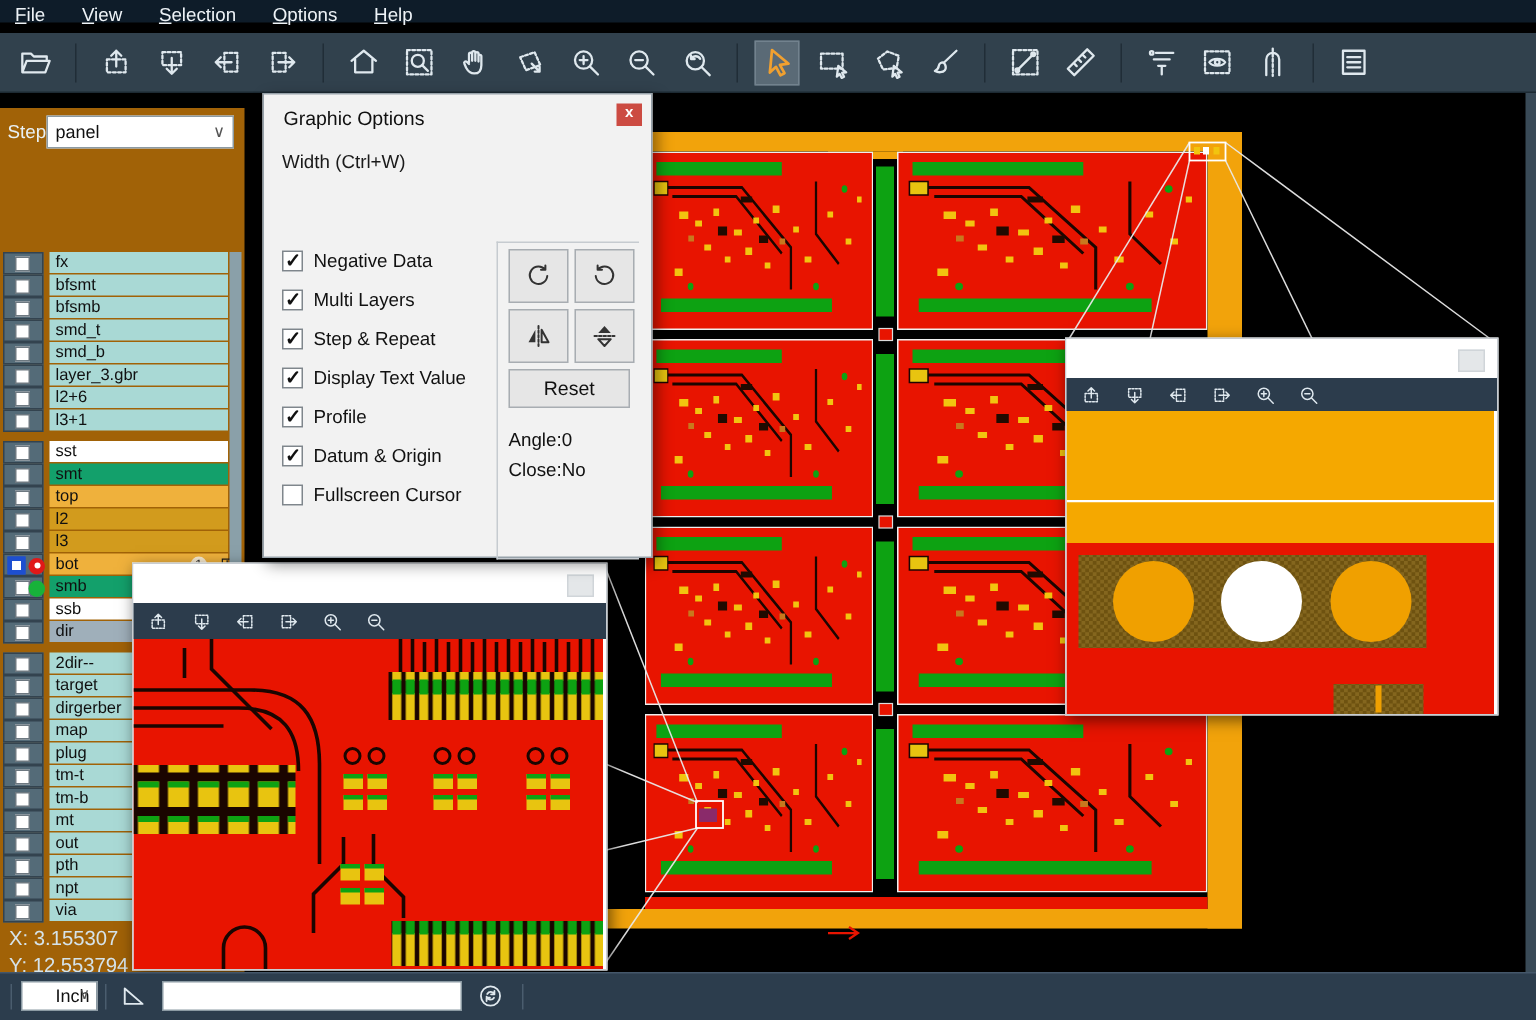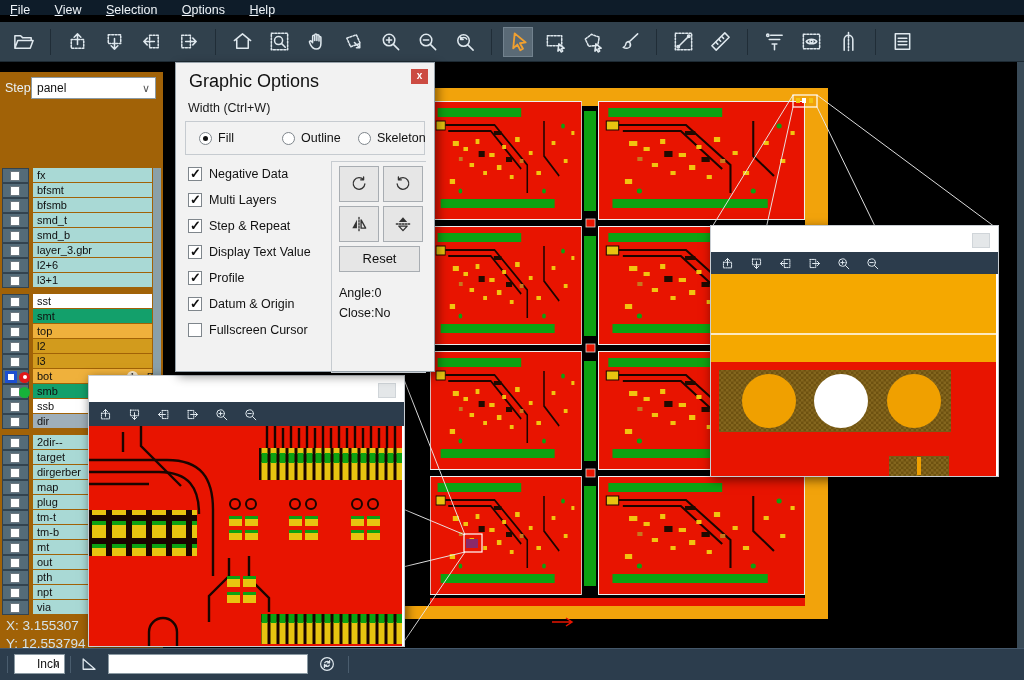--- a/index.html
+++ b/index.html
@@ -71,21 +71,21 @@
   .win-btn{position:absolute;right:8px;top:7px;width:16px;height:13px;background:#e4e7e9;border:1px solid #d0d5d9}
   .win-tools{background:#2c3c4c;display:flex;align-items:center;padding-left:9px;gap:14px}
   .win-tools svg{width:15px;height:15px}
   #mag-left .win-tools{height:24px}
   #mag-right .win-tools{height:22px}
   .win-content{display:block}
 
   
   #dialog{position:absolute;left:175px;top:62px;width:260px;height:310px;background:#f2f2f2;
           border:1px solid #97a2aa;box-sizing:border-box;box-shadow:3px 4px 10px rgba(0,0,0,.45);z-index:6;font-size:12.5px}
-  #dialog-title{position:absolute;left:13px;top:8px;font-size:18px;color:#101010}
+  #dialog-title{position:absolute;left:13px;top:8px;font-size:13px;color:#101010}
   #dialog-close{position:absolute;right:6px;top:6px;width:17px;height:15px;background:#cc4b42;color:#fff;
                 font-size:10px;line-height:14px;text-align:center;font-weight:bold}
   #width-label{position:absolute;left:12px;top:38px;color:#1a1a1a}
   #radio-group{position:absolute;left:9px;top:58px;width:240px;height:34px;border:1px solid #c6cbd0;box-sizing:border-box}
   .radio-item{position:absolute;top:9px;height:15px}
   .drad{position:absolute;left:0;top:1px;width:13px;height:13px;border-radius:50%;background:#fff;border:1px solid #7f868c;box-sizing:border-box}
   .drad.selected::after{content:"";position:absolute;inset:3px;background:#111;border-radius:50%}
   .radio-item span.rlab{position:absolute;left:19px;top:0;white-space:nowrap}
   .check-item{position:absolute;left:12px;height:16px}
   .dcb{position:absolute;left:0;top:0;width:14px;height:14px;background:#fff;border:1px solid #7f868c;box-sizing:border-box}
@@ -686,34 +686,20 @@
   <div id="sb-strip"></div>
   <div id="coord-x">X: 3.155307</div>
   <div id="coord-y">Y: 12.553794</div>
 </div>
 
 <div id="dialog">
   <div id="dialog-title">Graphic Options</div>
   <div id="dialog-close">x</div>
   <div id="width-label">Width (Ctrl+W)</div>
 
-  <div id="radio-group">
-    <span class="radio-item" style="left:13px">
-        <span class="drad selected"></span>
-        <span class="rlab">Fill</span>
-      </span>
-    <span class="radio-item" style="left:96px">
-        <span class="drad"></span>
-        <span class="rlab">Outline</span>
-      </span>
-    <span class="radio-item" style="left:172px">
-        <span class="drad"></span>
-        <span class="rlab">Skeleton</span>
-      </span>
-  </div>
 
   <span class="check-item" style="top:104px">
       <span class="dcb checked"></span>
       <span class="clab">Negative Data</span>
     </span>
   <span class="check-item" style="top:130px">
       <span class="dcb checked"></span>
       <span class="clab">Multi Layers</span>
     </span>
   <span class="check-item" style="top:156px">

